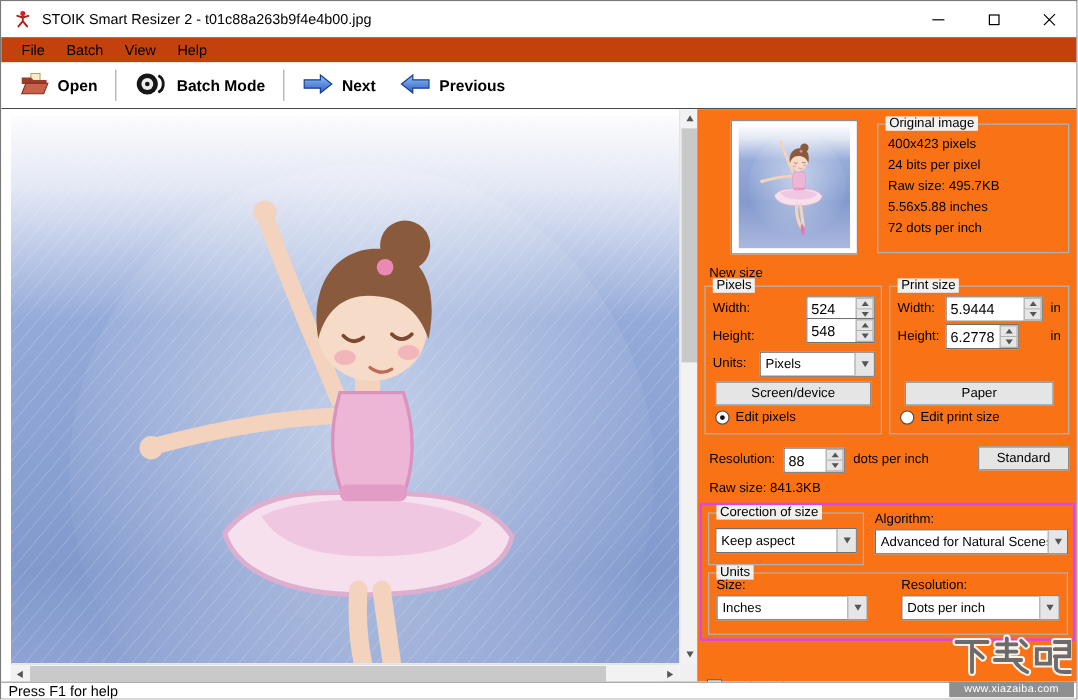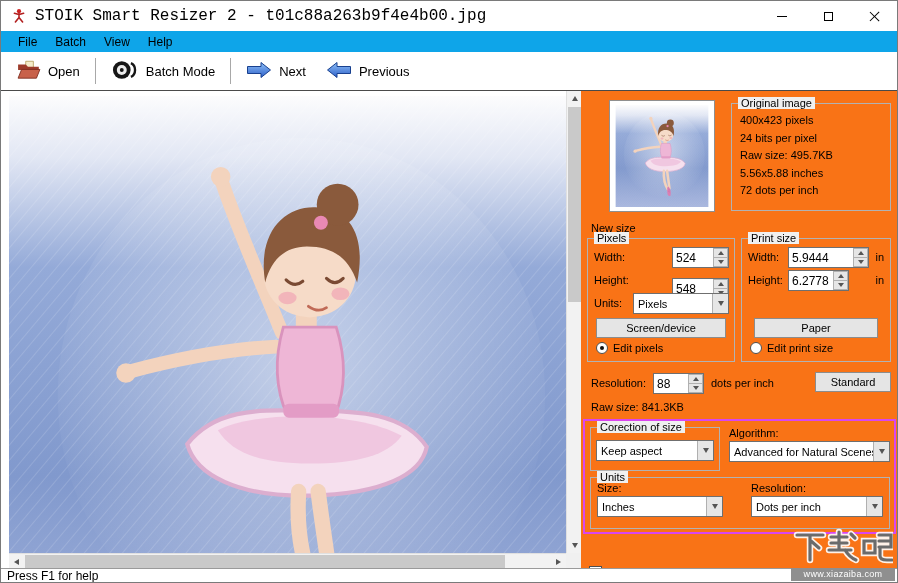--- a/index.html
+++ b/index.html
@@ -2,37 +2,37 @@
 <html><head>
 <meta charset="utf-8">
 <style>
   * { margin:0; padding:0; box-sizing:border-box; }
   body { font-family:"Liberation Sans", sans-serif; background:#ffffff; }
   .window { position:relative; width:898px; height:583px; background:#fff; border:1px solid #7a7a7a; overflow:hidden; font-size:12px; color:#000; }
 
   
   .titlebar { position:absolute; left:0; top:0; width:100%; height:30px; display:flex; align-items:center; background:#fff; }
   .title-icon { width:16px; height:16px; margin-left:10px; flex:0 0 auto; }
-  .title-text { margin-left:8px; font-size:16px;font-family:Liberation Mono, monospace; }
+  .title-text { margin-left:8px; font-size:12px; }
   .win-controls { margin-left:auto; display:flex; height:30px; }
   .win-btn { width:46px; height:30px; display:flex; align-items:center; justify-content:center; cursor:default; }
   .glyph-min { width:10px; height:1px; background:#000; }
   .glyph-max { width:9px; height:9px; border:1px solid #000; }
   .glyph-close { position:relative; width:11px; height:11px; }
   .glyph-close::before, .glyph-close::after { content:""; position:absolute; left:5px; top:-1px; width:1.3px; height:13px; background:#000; }
   .glyph-close::before { transform:rotate(45deg); }
   .glyph-close::after { transform:rotate(-45deg); }
 
   
-  .menubar { position:absolute; left:0; top:30px; width:100%; height:21px; display:flex; align-items:center; padding-left:8px; background:#0ea5e9; }
+  .menubar { position:absolute; left:0; top:30px; width:100%; height:21px; display:flex; align-items:center; padding-left:8px; background:#c2410c; }
   .menu-item { padding:2px 9px; font-size:12px; }
 
   
   .toolbar { position:absolute; left:0; top:51px; width:100%; height:39px; display:flex; align-items:center; background:#fff; border-bottom:1px solid #4a4a4a; padding-left:6px; }
-  .tbtn { display:flex; align-items:center; gap:7px; padding:4px 10px; font-size:13px; font-weight:normal; }
+  .tbtn { display:flex; align-items:center; gap:7px; padding:4px 10px; font-size:13px; font-weight:bold; }
   .tsep { width:1px; height:26px; background:#a8a8a8; margin:0 5px; }
 
   
   .preview-pane { position:absolute; left:0; top:90px; width:580px; height:477px; background:#fff; }
   .image-wrap { position:absolute; left:8px; top:5px; width:557px; height:457px; overflow:hidden; }
   .vscroll { position:absolute; left:565px; top:0; width:15px; height:462px; background:#f2f2f2; border-left:1px solid #e0e0e0; }
   .hscroll { position:absolute; left:8px; top:462px; width:557px; height:15px; background:#f2f2f2; border-top:1px solid #e0e0e0; display:flex; }
   .scroll-corner { position:absolute; left:565px; top:462px; width:15px; height:15px; background:#f0f0f0; }
   .sbtn { width:15px; height:15px; display:flex; align-items:center; justify-content:center; background:#f2f2f2; flex:0 0 auto; }
   .vthumb { position:absolute; left:1px; top:16px; width:13px; height:195px; background:#c9c9c9; }
@@ -263,21 +263,21 @@
         <div class="spin-arrows">
           <div class="spin-btn">
               <span class="tri-up"></span>
             </div>
           <div class="spin-btn dn">
               <span class="tri-down"></span>
             </div>
         </div>
       </div>
       <span class="lbl" style="left:6px; top:35px;">Height:</span>
-      <div class="spin" style="right:5px; top:39px;">
+      <div class="spin" style="right:5px; top:26px;">
         <input value="548" style="">
         <div class="spin-arrows">
           <div class="spin-btn">
               <span class="tri-up"></span>
             </div>
           <div class="spin-btn dn">
               <span class="tri-down"></span>
             </div>
         </div>
       </div>

